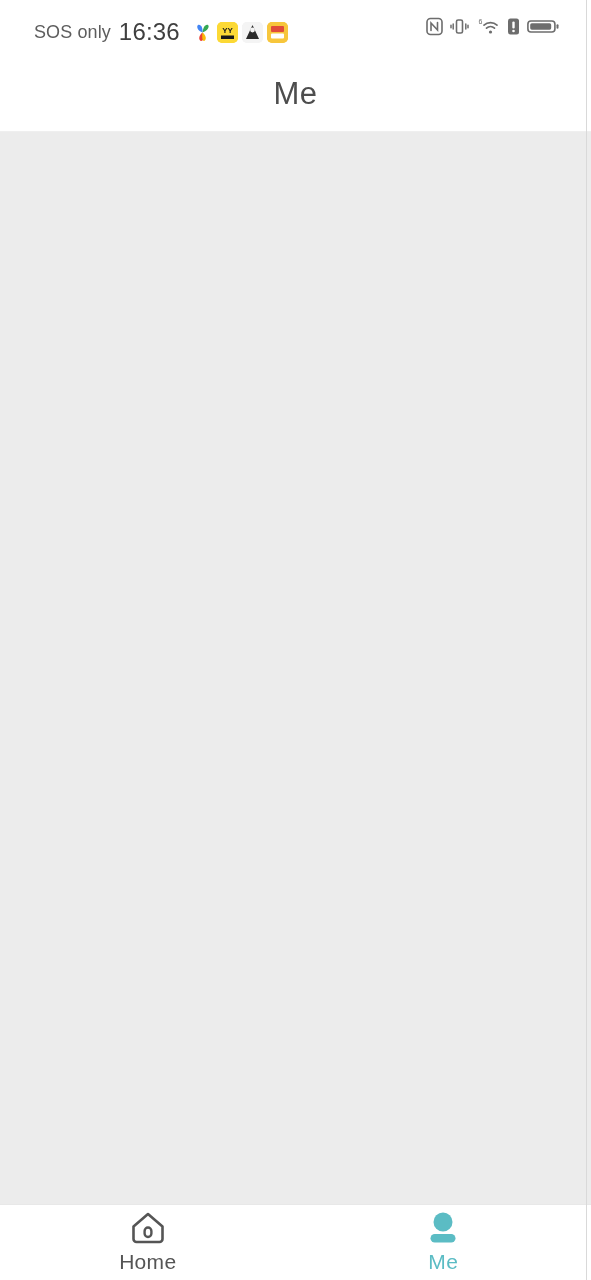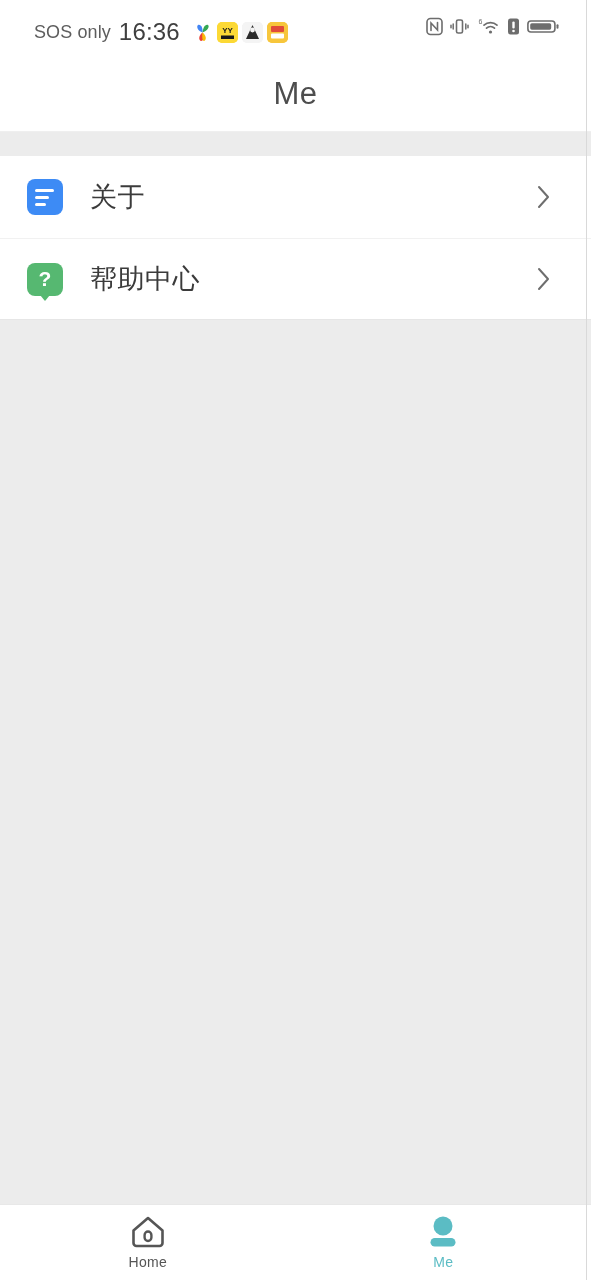--- a/index.html
+++ b/index.html
@@ -186,21 +186,21 @@
   }
   .tab {
     flex:1 1 0;
     display:flex; flex-direction:column;
     align-items:center; justify-content:center;
     gap:5px;
     height:100%;
   }
   .tab-ico { height:34px; display:flex; align-items:center; justify-content:center; }
   .tab-label {
-    font-size:14px; color:#555555; letter-spacing:.3px;
+    font-size:21px; color:#555555; letter-spacing:.3px;
   }
   .tab.active .tab-label { color:#5bbcc4; }
 </style>
 </head>
 <body>
 
 <div class="phone">
 
   <div class="viewport-edge"></div>
 
@@ -282,53 +282,20 @@
     </div>
   </div>
 
   <div class="header">
     <span class="header-title">Me</span>
   </div>
 
 
   <div class="gap-band"></div>
 
-  <div class="list">
-
-    <div class="list-row">
-      <div class="row-icon">
-        <div class="icon-about">
-          <i></i>
-            <i></i>
-            <i></i>
-        </div>
-      </div>
-      <div class="row-label">关于</div>
-      <div class="row-chevron">
-        <svg width="16" height="26" viewBox="0 0 16 26">
-          <path d="M3 3 L12 13 L3 23" fill="none" stroke="#6e6e6e" stroke-width="2" stroke-linecap="round" stroke-linejoin="round"></path>
-        </svg>
-      </div>
-    </div>
-
-    <div class="list-row">
-      <div class="row-icon">
-        <div class="icon-help">
-          <span>?</span>
-        </div>
-      </div>
-      <div class="row-label">帮助中心</div>
-      <div class="row-chevron">
-        <svg width="16" height="26" viewBox="0 0 16 26">
-          <path d="M3 3 L12 13 L3 23" fill="none" stroke="#6e6e6e" stroke-width="2" stroke-linecap="round" stroke-linejoin="round"></path>
-        </svg>
-      </div>
-    </div>
-
-  </div>
 
   <div class="content-fill"></div>
 
   <div class="tabbar">
 
     <div class="tab">
       <span class="tab-ico">
         <svg width="40" height="36" viewBox="0 0 40 36">
           <path d="M5.5 16.5 L20 4 L34.5 16.5 V29 a3 3 0 0 1 -3 3 H8.5 a3 3 0 0 1 -3 -3 Z" fill="none" stroke="#555555" stroke-width="2.6" stroke-linejoin="round"></path>
           <rect x="16.6" y="17.5" width="6.8" height="9.5" rx="3.4" fill="none" stroke="#555555" stroke-width="2.4"></rect>

